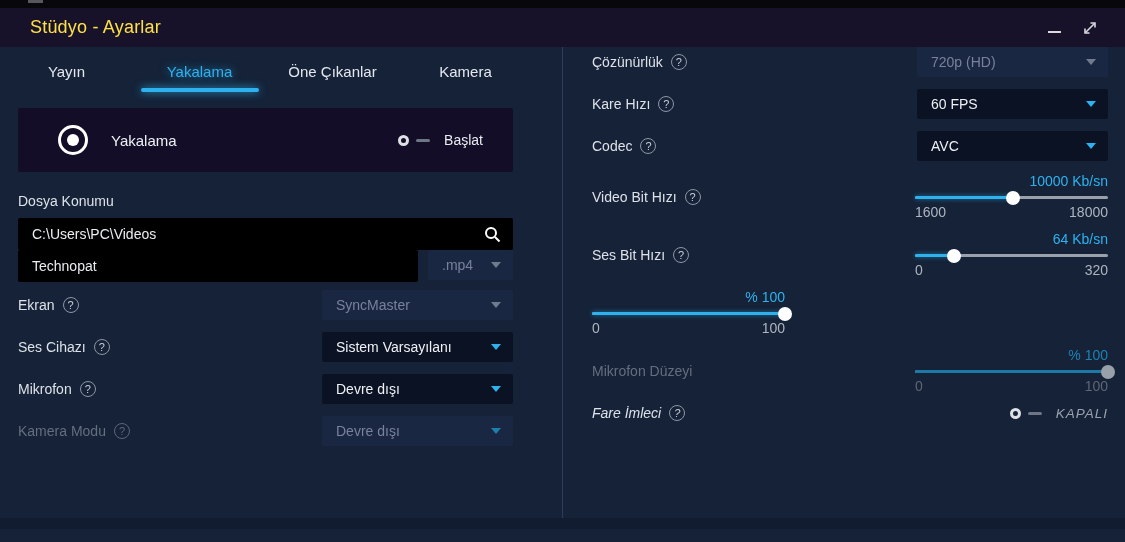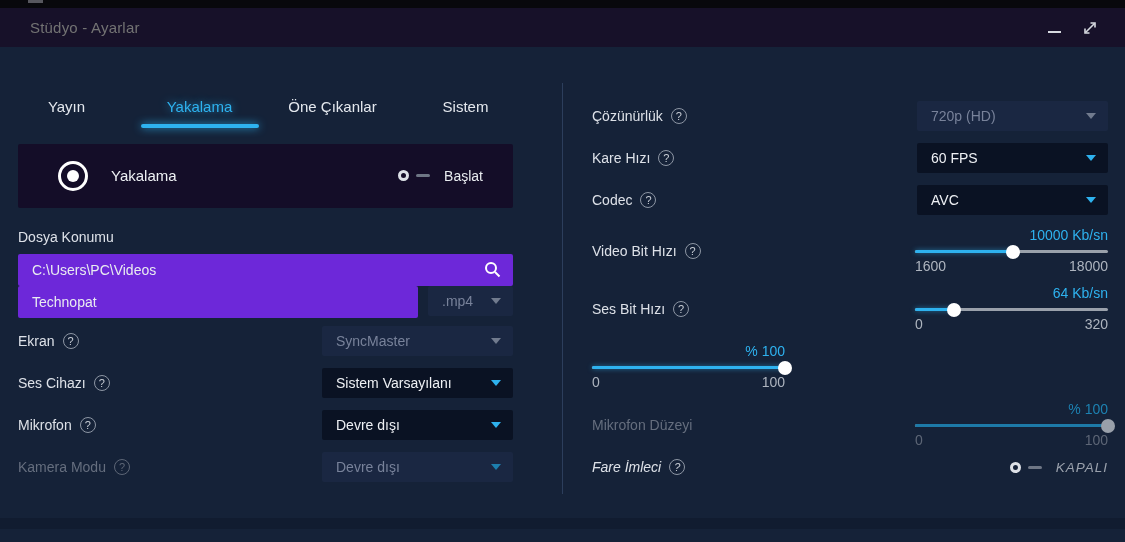--- a/index.html
+++ b/index.html
@@ -7,28 +7,28 @@
   body { font-family:"Liberation Sans", sans-serif; }
 
   .window { position:relative; width:1125px; height:542px; background:#152238; overflow:hidden; }
 
   
   .top-strip { position:relative; height:8px; background:#08080c; }
   .strip-frag { position:absolute; left:28px; top:0; width:15px; height:3px; background:#57575e; }
 
   
   .titlebar { height:39px; background:#171129; display:flex; align-items:center; padding:0 26px 0 30px; }
-  .title { font-size:15px; color:#737373; letter-spacing:.2px; }
+  .title { font-size:18px; color:#fde047; letter-spacing:.2px; }
   .win-controls { margin-left:auto; display:flex; align-items:center; gap:18px; }
   .min-btn { width:15px; height:16px; display:flex; align-items:flex-end; cursor:pointer; }
   .min-dash { width:13px; height:2px; background:#d7dae0; margin-bottom:3px; }
   .resize-btn { cursor:pointer; display:flex; }
 
   
-  .body { display:flex; height:482px; position:relative;align-items:center; }
+  .body { display:flex; height:482px; position:relative; }
   .left-col { width:563px; border-right:1px solid #2c3e5c; }
   .right-col { flex:1; padding:0 17px 0 29px; }
 
   
   .tabbar { height:48px; width:532px; display:grid; grid-template-columns:repeat(4,1fr); }
   .tab { position:relative; display:flex; align-items:center; justify-content:center; font-size:15px; color:#e4e8ee; cursor:pointer; }
   .tab.active { color:#2eb2ef; text-shadow:0 0 9px rgba(46,178,239,.75); }
   .tab-underline { position:absolute; bottom:3px; left:50%; transform:translateX(-50%); width:118px; height:4px; border-radius:2px; background:#2eb2ef; box-shadow:0 0 8px rgba(46,178,239,.9); }
 
   .left-content { padding:13px 49px 0 18px; }
@@ -43,21 +43,21 @@
   .toggle { display:flex; align-items:center; cursor:pointer; }
   .toggle.right { margin-left:auto; }
   .toggle-knob { width:11px; height:11px; border:3px solid #dde1e7; border-radius:50%; flex:none; }
   .toggle-track { width:14px; height:3px; background:#6e7685; border-radius:2px; margin-left:7px; flex:none; }
   .toggle-label { margin-left:14px; font-size:14px; color:#e8ebef; }
   .toggle-label.dim { color:#9aa1ac; letter-spacing:1px; font-size:13.5px; }
 
   
   .field-label { margin:21px 0 9px; font-size:14px; color:#dde1e8; }
   .field-label.second { margin-top:15px; }
-  .text-input { height:32px; background:#6d28d9; border-radius:2px; display:flex; align-items:center; padding:0 12px 0 14px; font-size:14px; color:#e9ecf0; cursor:text; }
+  .text-input { height:32px; background:#000000; border-radius:2px; display:flex; align-items:center; padding:0 12px 0 14px; font-size:14px; color:#e9ecf0; cursor:text; }
   .text-input .search { margin-left:auto; display:flex; }
   .filename-row { display:flex; gap:10px; margin-bottom:0; }
   .text-input.grow { flex:1; }
 
   
   .select { width:191px; height:30px; background:#0a1223; border-radius:2px; display:flex; align-items:center; padding:0 12px 0 14px; font-size:14px; color:#eef0f4; cursor:pointer; flex:none; }
   .select.small { width:85px; }
   .select.disabled { background:#1a2742; color:#78829a; cursor:default; }
   .chev { width:0; height:0; border-left:5px solid transparent; border-right:5px solid transparent; border-top:6px solid #2eb2ef; margin-left:auto; }
   .chev.gray { border-top-color:#717b8e; }
@@ -125,21 +125,21 @@
             <span>Yayın</span>
           </div>
         <div class="tab active">
             <span>Yakalama</span>
             <span class="tab-underline"></span>
           </div>
         <div class="tab">
             <span>Öne Çıkanlar</span>
           </div>
         <div class="tab">
-            <span>Sistem</span>
+            <span>Kamera</span>
           </div>
       </div>
 
       <div class="left-content">
 
         <div class="capture-card">
           <span class="record-icon"></span>
           <span class="capture-title">Yakalama</span>
           <div class="toggle right">
             <span class="toggle-knob"></span>

